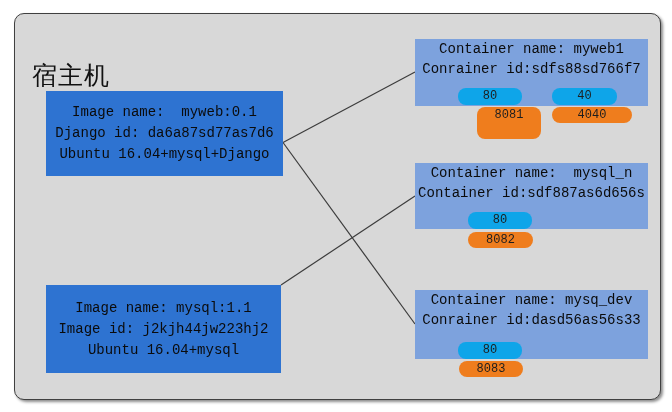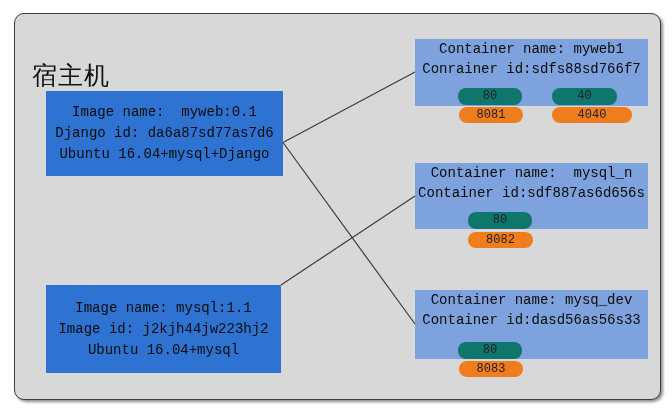--- a/index.html
+++ b/index.html
@@ -76,26 +76,26 @@
   .tag {
     position: absolute;
     z-index: 3;
     border-radius: 8px;
     font-size: 12px;
     text-align: center;
     color: #1e1e1e;
     white-space: pre;
     box-sizing: border-box;
   }
-  .tag-port { background: #0f766e; }
+  .tag-port { background: #0ea5e9; }
   .tag-host { background: #ef7d1d; }
   
   .t-c1-p80   { left: 458px; top: 88px;  width: 64px; height: 17px; line-height: 17px; }
   .t-c1-p40   { left: 552px; top: 88px;  width: 65px; height: 17px; line-height: 17px; }
-  .t-c1-h8081 { left: 459px; top: 107px; width: 64px; height: 16px; line-height: 16px; }
+  .t-c1-h8081 { left: 477px; top: 107px; width: 64px; height: 32px; line-height: 16px; }
   .t-c1-h4040 { left: 552px; top: 107px; width: 80px; height: 16px; line-height: 16px; }
   
   .t-c2-p80   { left: 468px; top: 212px; width: 64px; height: 17px; line-height: 17px; }
   .t-c2-h8082 { left: 468px; top: 232px; width: 65px; height: 16px; line-height: 16px; }
   
   .t-c3-p80   { left: 458px; top: 342px; width: 64px; height: 17px; line-height: 17px; }
   .t-c3-h8083 { left: 459px; top: 361px; width: 64px; height: 16px; line-height: 16px; }
 </style>
 </head>
 <body>
@@ -135,18 +135,18 @@
 
   <div class="node container-box c2">
     <div class="txt">Container name:  mysql_n</div>
     <div class="txt">Container id:sdf887as6d656s</div>
   </div>
   <div class="tag tag-port t-c2-p80">80</div>
   <div class="tag tag-host t-c2-h8082">8082</div>
 
   <div class="node container-box c3">
     <div class="txt">Container name: mysq_dev</div>
-    <div class="txt">Container id:dasd56as56s33</div>
+    <div class="txt">Conrainer id:dasd56as56s33</div>
   </div>
   <div class="tag tag-port t-c3-p80">80</div>
   <div class="tag tag-host t-c3-h8083">8083</div>
 
 </div>
 
 </body></html>

